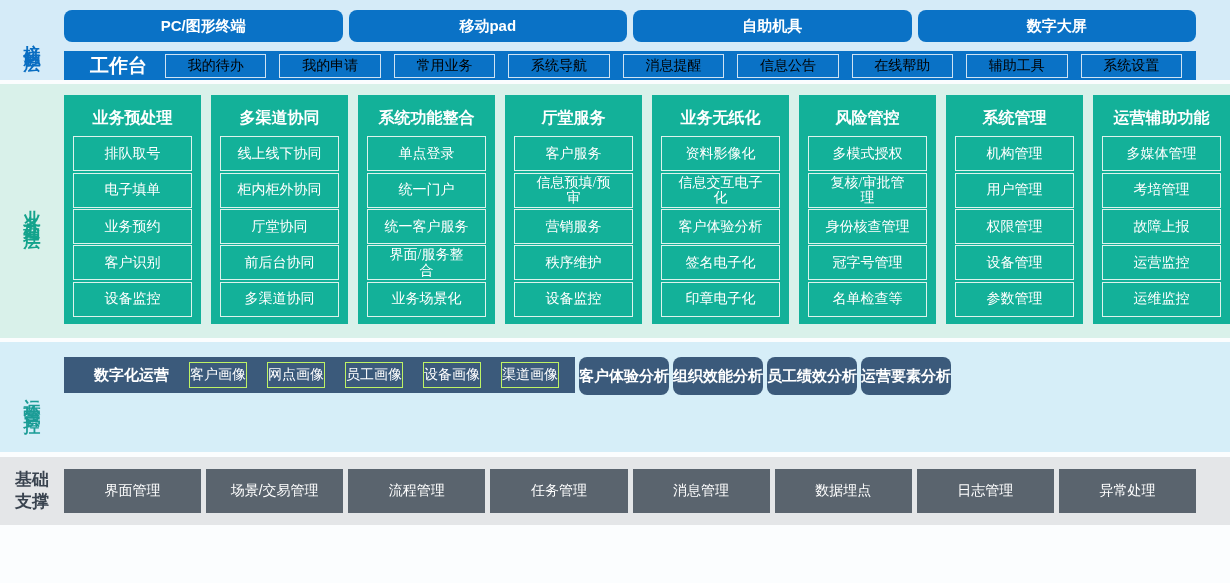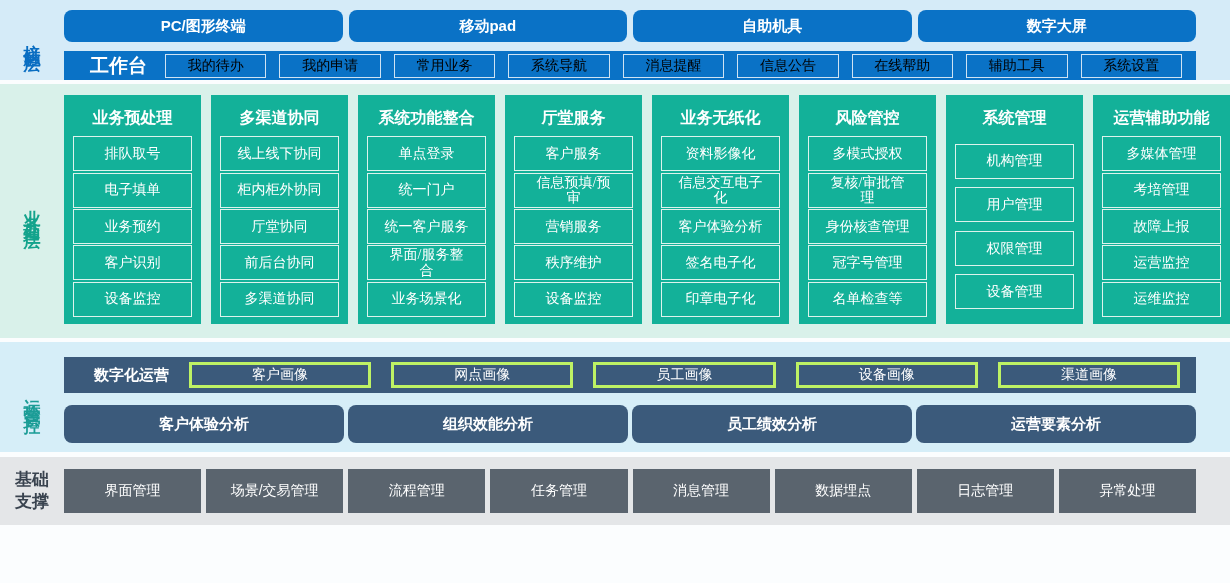--- a/index.html
+++ b/index.html
@@ -59,29 +59,29 @@
     height: 34px; line-height: 34px; white-space: nowrap;
   }
   .col-items { flex: 1; display: flex; flex-direction: column; justify-content: space-evenly; }
   .col-item {
     height: 35px; border: 1px solid #ddf3ec; color: #fff; font-size: 14px;
     display: flex; align-items: center; justify-content: center;
     text-align: center; line-height: 1.1; padding: 0 16px; font-family: Liberation Serif, serif;
   }
 
   
-  .ops-content { display: flex; flex-direction: column; padding-top: 15px; gap: 12px; }
+  .ops-content { display: flex; flex-direction: row; padding-top: 15px; gap: 4px; }
   .digital-bar {
     height: 36px; background: var(--slate);
     display: flex; align-items: center; padding: 0 16px 0 30px; gap: 20px;
   }
   .db-label { color: #fff; font-weight: bold; font-size: 15px; white-space: nowrap; }
   .db-items { flex: 1; display: flex; gap: 20px; height: 26px; }
   .db-item {
-    flex: 1; border: 3px solid #bef264; color: #fff; font-size: 14px;
+    flex: 1; border: 1px solid #bef264; color: #fff; font-size: 14px;
     display: flex; align-items: center; justify-content: center; white-space: nowrap;
   }
   .analysis { display: flex; gap: 4px; height: 38px; }
   .an-btn {
     flex: 1; background: var(--slate); border-radius: 8px;
     color: #fff; font-weight: bold; font-size: 15px;
     display: flex; align-items: center; justify-content: center;
   }
 
   
@@ -245,20 +245,21 @@
           <div class="col-items">
 
               <div class="col-item">机构管理</div>
 
               <div class="col-item">用户管理</div>
 
               <div class="col-item">权限管理</div>
 
               <div class="col-item">设备管理</div>
 
+              <div class="col-item">参数管理</div>
             </div>
         </div>
 
         <div class="col">
           <div class="col-title">运营辅助功能</div>
           <div class="col-items">
 
               <div class="col-item">多媒体管理</div>
 
               <div class="col-item">考培管理</div>

